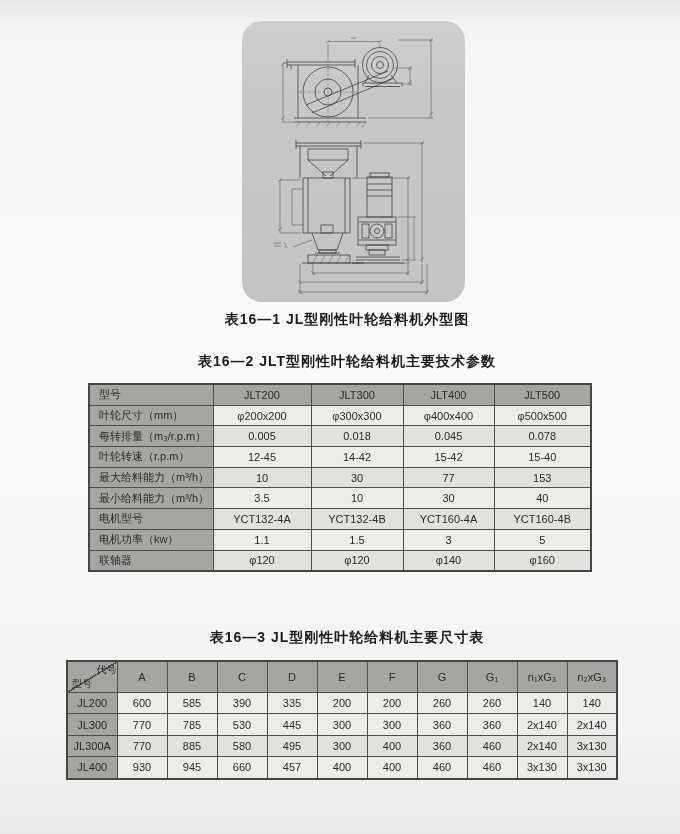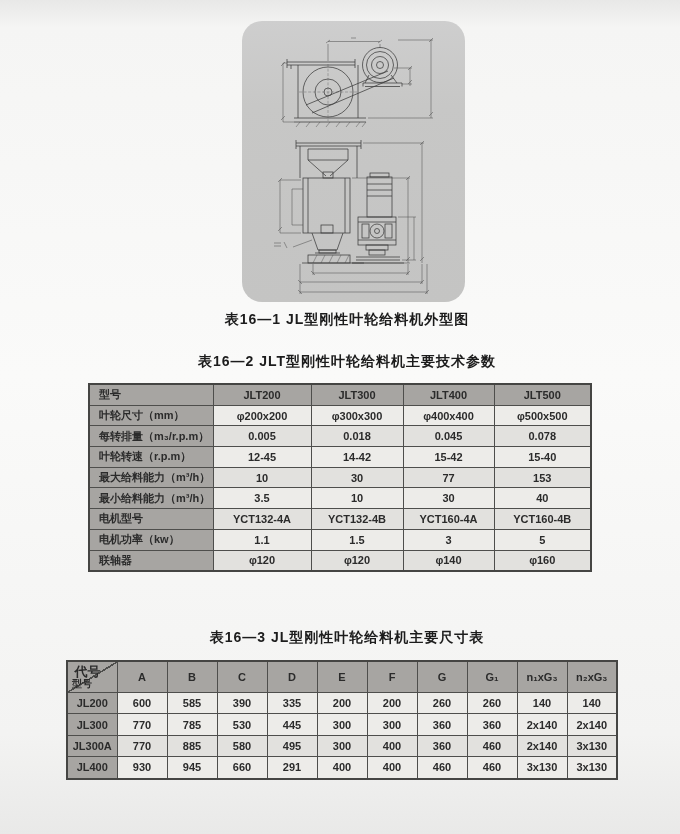--- a/index.html
+++ b/index.html
@@ -19,21 +19,21 @@
   .drawing .cl{stroke:#555;fill:none;stroke-width:0.4;stroke-dasharray:3 1.6;}
   .drawing .hatch{stroke:#4a4a4a;fill:none;stroke-width:0.45;}
   .caption{
     position:absolute;left:7px;width:680px;text-align:center;
     font-size:14px;font-weight:bold;color:var(--caption_color,#1c1c1c);
     letter-spacing:1px;white-space:nowrap;
   }
   #cap-figure{top:311px;}
   #cap-params{top:353px;}
   #cap-dims{top:629px;}
-  table{border-collapse:collapse;table-layout:fixed;position:absolute;font-weight:bold;}
+  table{border-collapse:collapse;table-layout:fixed;position:absolute;}
   table,td{border:1px solid var(--border_color,#4e4e4c);}
   table{border-width:2px;border-color:#454543;}
   td{
     font-size:11px;color:var(--text_color,#2b2b2b);text-align:center;
     padding:0;overflow:hidden;white-space:nowrap;vertical-align:middle;
   }
   #params-table{left:88px;top:383px;width:502px;}
   #params-table td{height:19.7px;}
   #params-table td.lbl{text-align:left;padding-left:9px;}
   #dims-table{left:66px;top:660px;width:550px;}
@@ -45,21 +45,21 @@
   td.corner{
     position:relative;
     background:
       linear-gradient(to bottom right,
         rgba(0,0,0,0) calc(50% - 0.8px),
         var(--border_color,#4e4e4c) calc(50% - 0.8px),
         var(--border_color,#4e4e4c) calc(50% + 0.8px),
         rgba(0,0,0,0) calc(50% + 0.8px)),
       var(--header_bg,#a7a5a2);
   }
-  td.corner .c-top{position:absolute;top:1px;right:16px;font-size:13px;}
+  td.corner .c-top{position:absolute;top:1px;right:0;font-size:10px;}
   td.corner .c-bottom{position:absolute;bottom:1px;left:4px;font-size:10px;}
 </style>
 </head>
 <body>
 
 <div class="figure-box">
   <svg class="drawing" width="223" height="281" viewBox="0 0 223 281">
 
     <g>
 
@@ -281,21 +281,21 @@
         <td class="val">360</td>
         <td class="val">460</td>
         <td class="val">2x140</td>
         <td class="val">3x130</td>
       </tr>
       <tr class="light data-row">
         <td class="hdr">JL400</td>
         <td class="val">930</td>
         <td class="val">945</td>
         <td class="val">660</td>
-        <td class="val">291</td>
+        <td class="val">457</td>
         <td class="val">400</td>
         <td class="val">400</td>
         <td class="val">460</td>
         <td class="val">460</td>
         <td class="val">3x130</td>
         <td class="val">3x130</td>
       </tr>
     </tbody>
 </table>
 

